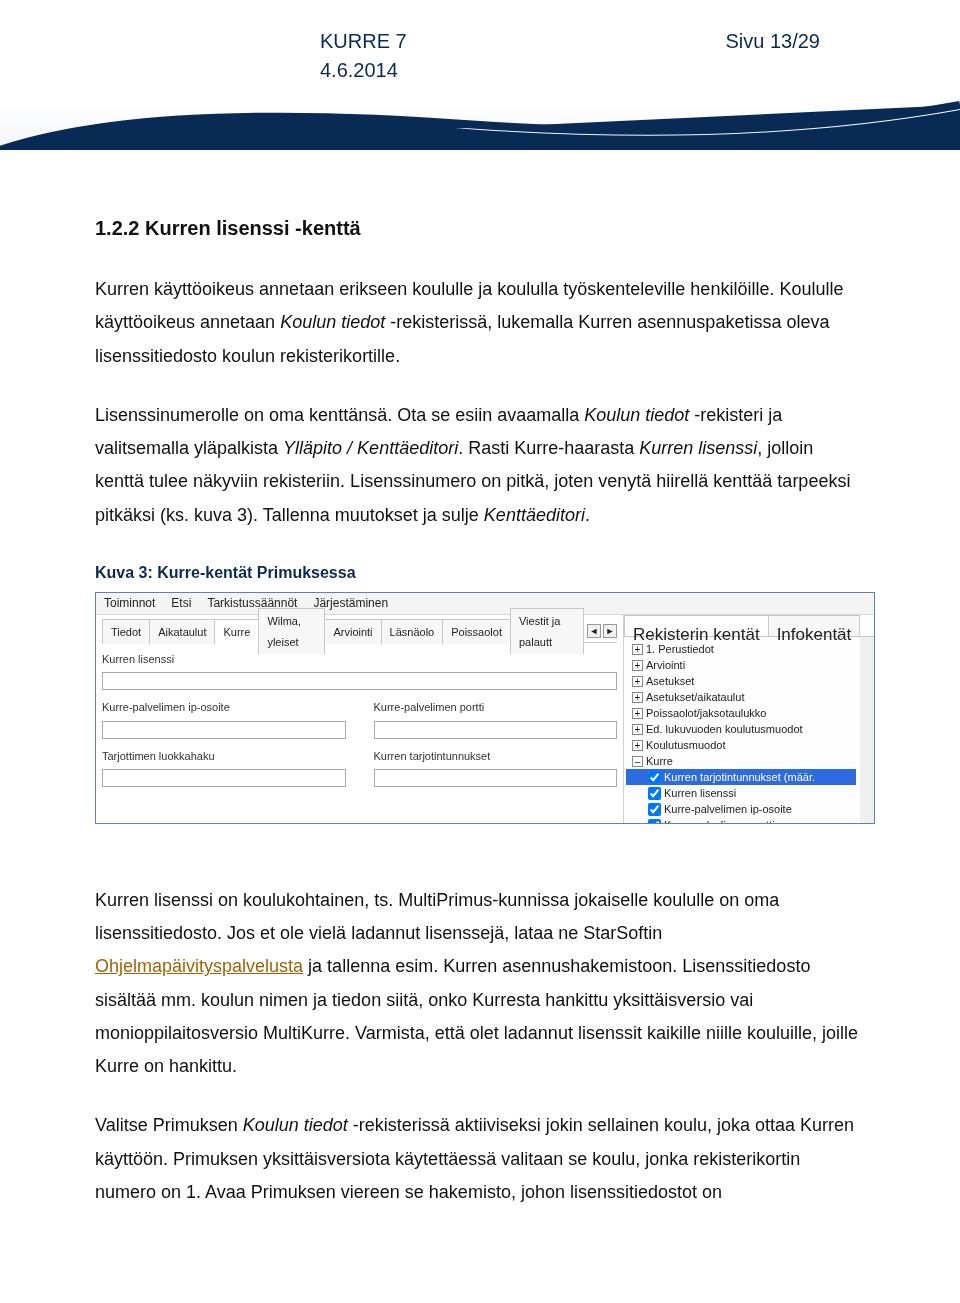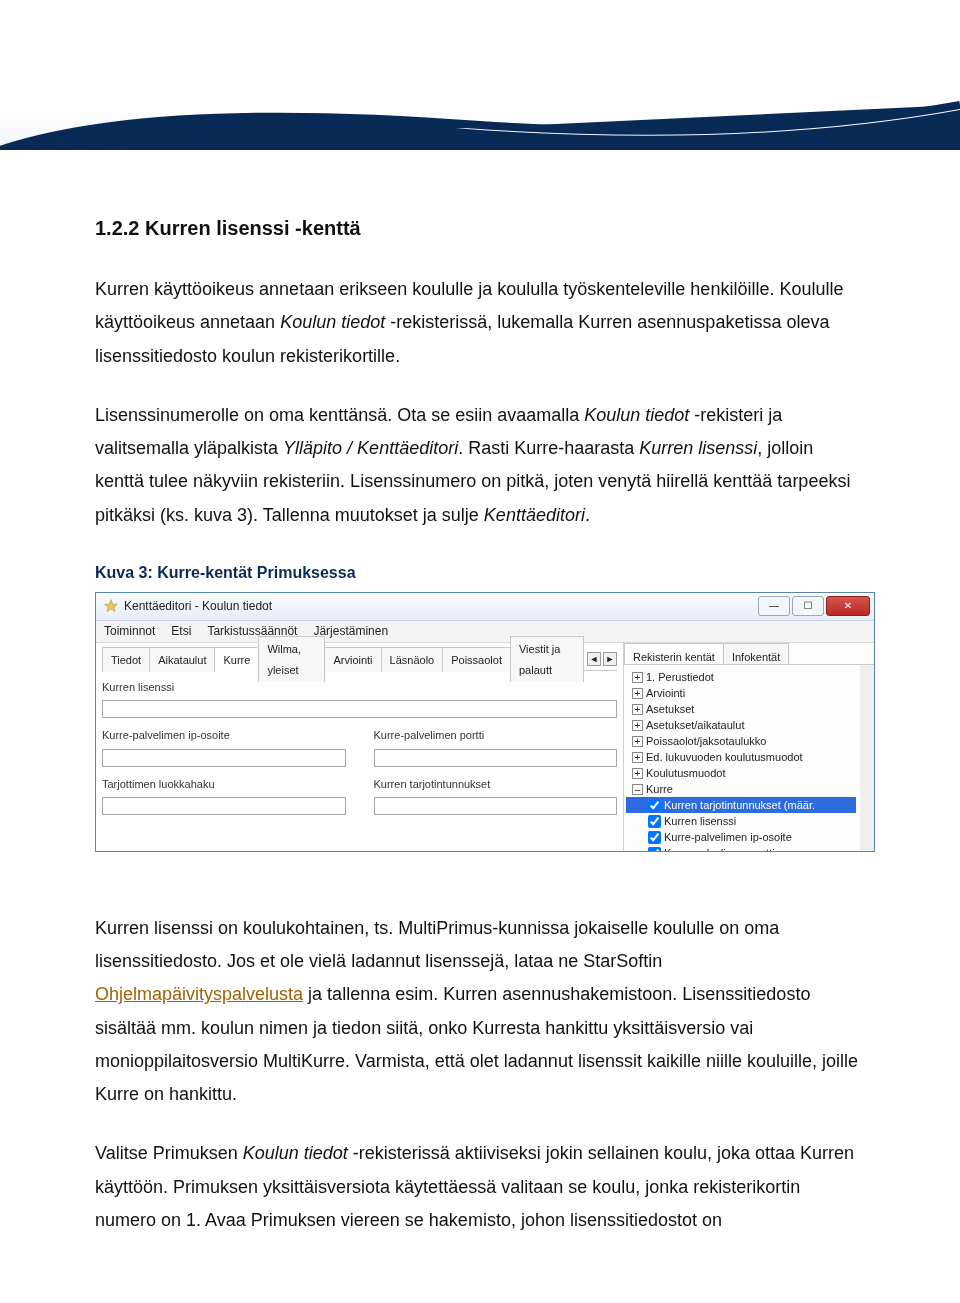--- a/index.html
+++ b/index.html
@@ -196,21 +196,21 @@
     padding: 0 3px;
     font-size: 11px;
   }
   .win-right {
     width: 250px;
     background: #fdfdfd;
     position: relative;
   }
   .right-tabs {
     display: flex;
-    font-size: 11px;
+    font-size: 17px;
     border-bottom: 1px solid #c8c8c8;
     height: 22px;
   }
   .right-tabs .rtab {
     padding: 3px 8px;
     border: 1px solid #c8c8c8;
     border-bottom: none;
     background: #f7f7f7;
     margin-right: -1px;
   }
@@ -239,20 +239,27 @@
     vertical-align: middle;
   }
   .tree-sub { padding-left: 22px; line-height:16px; white-space:nowrap; }
   .tree-sub input { margin-right: 3px; vertical-align:middle; }
   .tree-sub.sel { background:#2d6cdf; color:#fff; }
 </style>
 </head>
 <body>
 
 <div class="header">
+  <div class="header-center">
+    <div class="header-row">
+      <span>KURRE 7</span>
+      <span>Sivu 13/29</span>
+    </div>
+    <div class="header-date">4.6.2014</div>
+  </div>
   <svg class="curve" viewBox="0 0 960 50" preserveAspectRatio="none">
     <path d="M0,50 Q150,5 480,30 Q750,48 960,10 L960,50 Z" fill="#f3f5f9"></path>
     <path d="M0,50 Q150,0 480,25 Q750,43 960,5" stroke="#0a2a56" stroke-width="8" fill="none"></path>
   </svg>
 </div>
 
 <div class="content">
 
   <h3>1.2.2 Kurren lisenssi -kenttä</h3>
 
@@ -260,33 +267,20 @@
     <span>Kurren käyttöoikeus annetaan erikseen koululle ja koululla työskenteleville henkilöille. Koululle käyttöoikeus annetaan </span><em>Koulun tiedot</em><span> -rekisterissä, lukemalla Kurren asennuspaketissa oleva lisenssitiedosto koulun rekisterikortille.</span>
   </p>
 
   <p>
     <span>Lisenssinumerolle on oma kenttänsä. Ota se esiin avaamalla </span><em>Koulun tiedot</em><span> -rekisteri ja valitsemalla yläpalkista </span><em>Ylläpito / Kenttäeditori</em><span>. Rasti Kurre-haarasta </span><em>Kurren lisenssi</em><span>, jolloin kenttä tulee näkyviin rekisteriin. Lisenssinumero on pitkä, joten venytä hiirellä kenttää tarpeeksi pitkäksi (ks. kuva 3). Tallenna muutokset ja sulje </span><em>Kenttäeditori</em><span>.</span>
   </p>
 
   <p class="fig-caption">Kuva 3: Kurre-kentät Primuksessa</p>
 
   <div class="win">
-    <div class="win-titlebar">
-      <div class="win-title-text">
-        <svg class="win-title-star" viewBox="0 0 24 24">
-          <polygon points="12,1 15,9 23,9 17,14 19,22 12,17 5,22 7,14 1,9 9,9" fill="#e8c75a" stroke="#b8922c"></polygon>
-        </svg>
-        <span>Kenttäeditori - Koulun tiedot</span>
-      </div>
-      <div class="win-btns">
-        <div class="win-btn">—</div>
-        <div class="win-btn">☐</div>
-        <div class="win-btn close">✕</div>
-      </div>
-    </div>
     <div class="win-menubar">
       <span>Toiminnot</span>
       <span>Etsi</span>
       <span>Tarkistussäännöt</span>
       <span>Järjestäminen</span>
     </div>
     <div class="win-body">
       <div class="win-left">
         <div class="tabrow">
           <div class="tab">Tiedot</div>

